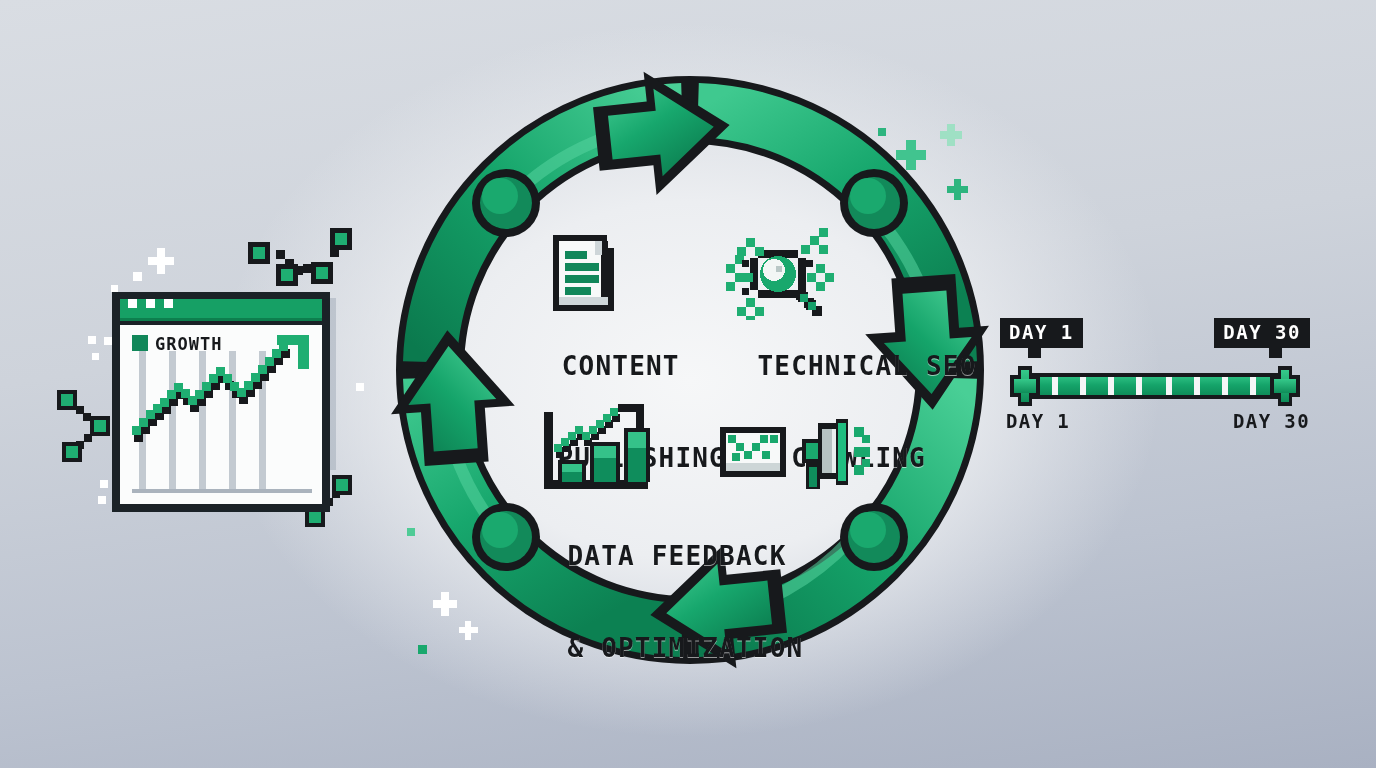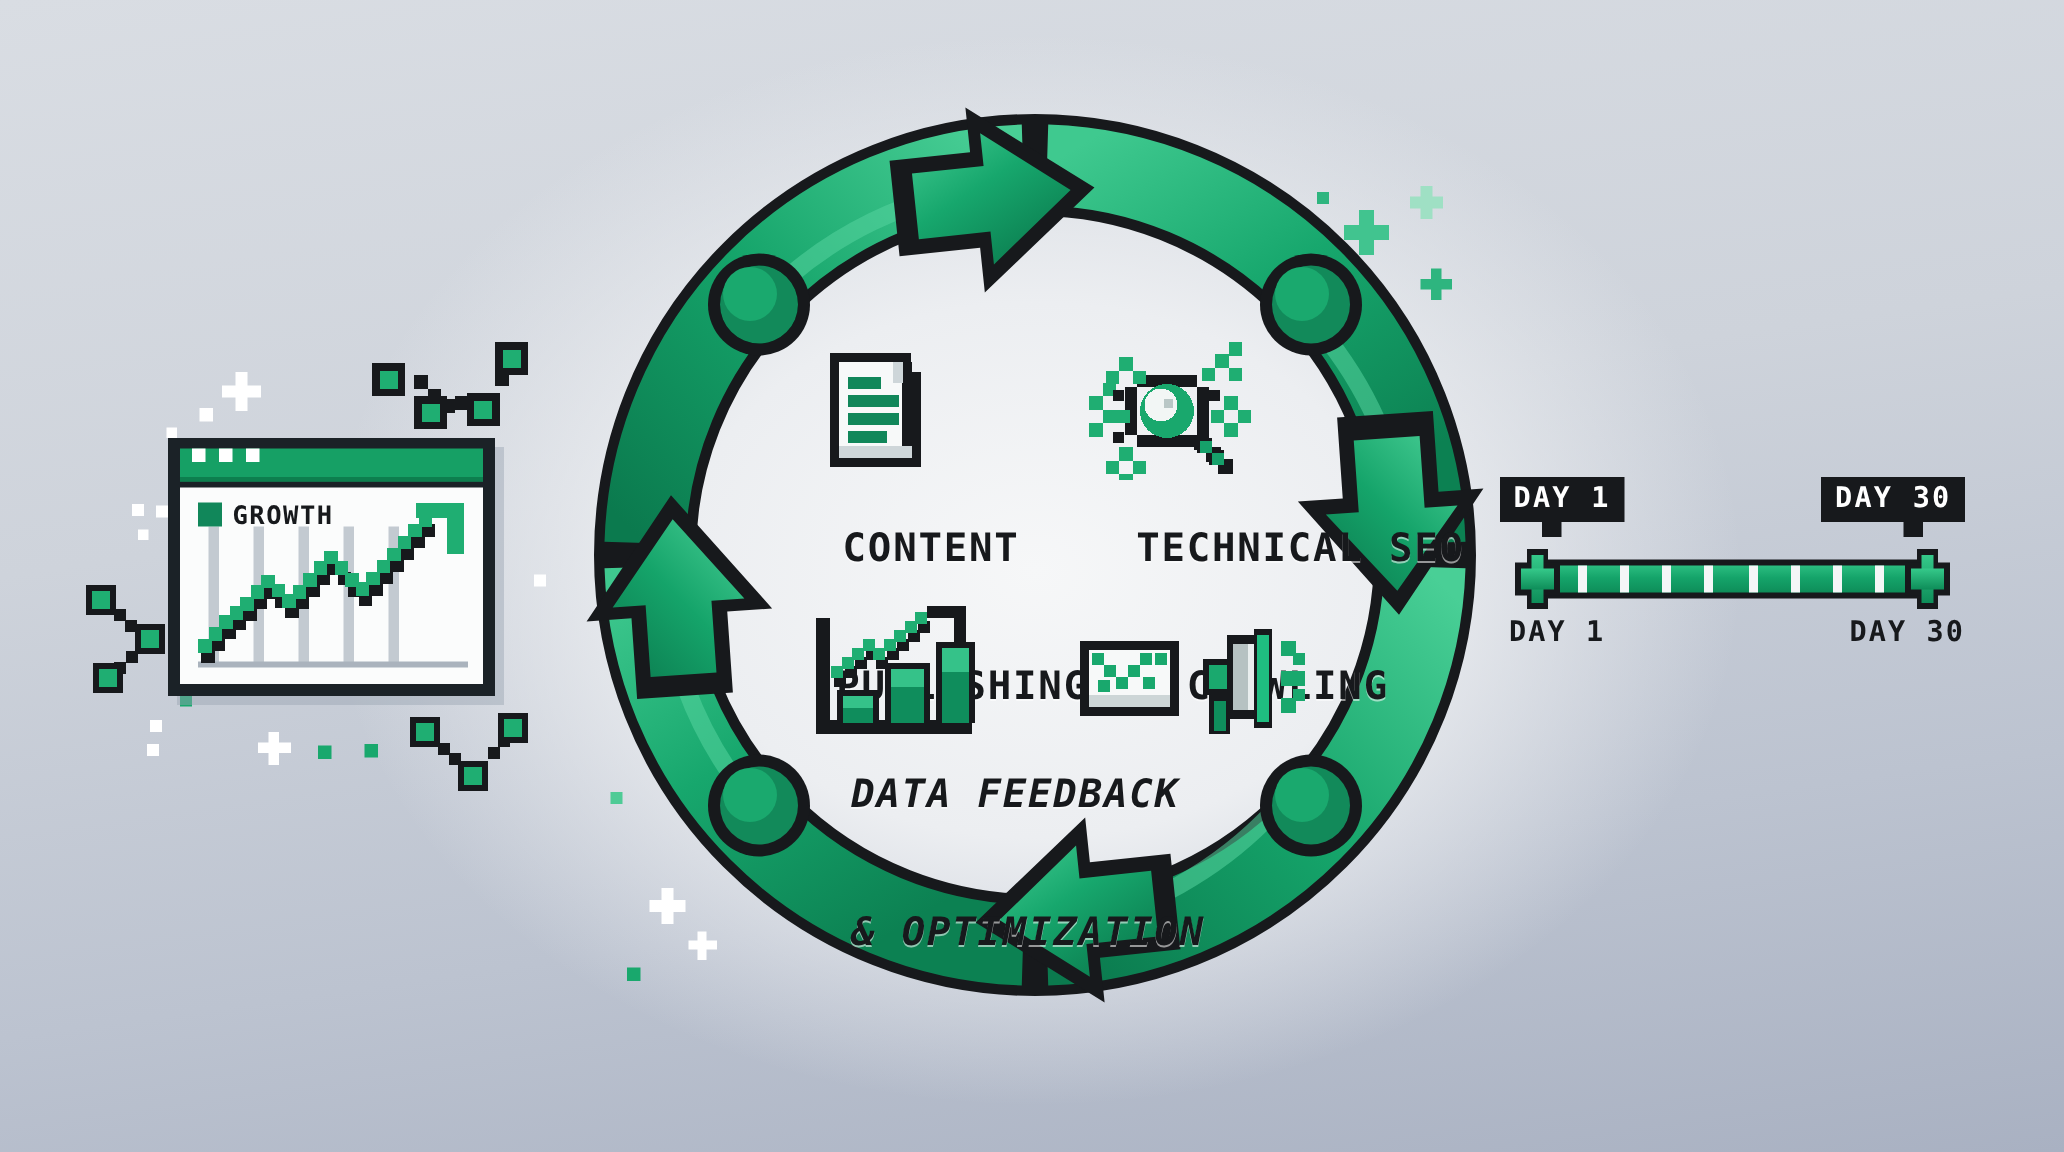--- a/index.html
+++ b/index.html
@@ -25,21 +25,21 @@
     text-align:center;line-height:1.18;
     white-space:pre;
     text-shadow:0 1px 0 rgba(255,255,255,.55);
   }
   .lbl{font-size:26px;}
 
   
   #ring{position:absolute;left:380px;top:60px;width:620px;height:650px;}
 
   
-  #win{position:absolute;left:112px;top:292px;width:218px;height:172px;}
+  #win{position:absolute;left:112px;top:292px;width:218px;height:220px;}
   .win-shadow{position:absolute;left:6px;top:6px;width:218px;height:172px;background:#9aa3b2;opacity:.45;}
   .win-frame{position:absolute;inset:0;background:#1b2227;padding:4px;box-sizing:border-box;}
   .win-bar{position:absolute;left:8px;top:7px;right:8px;height:22px;background:#16a065;
            box-shadow:inset 0 -3px 0 #0d7f4e;}
   .win-dot{position:absolute;top:7px;width:9px;height:9px;background:#fff;}
   .win-body{position:absolute;left:8px;top:33px;right:8px;bottom:8px;background:#fbfcfc;}
   .gridline{position:absolute;width:7px;background:#c3cad1;top:26px;bottom:14px;}
   .legend-sw{position:absolute;left:12px;top:10px;width:16px;height:16px;background:#11875a;}
   .legend-tx{position:absolute;left:35px;top:9px;font-size:17px;font-weight:bold;color:#17191c;
              font-family:"DejaVu Sans Mono",monospace;letter-spacing:1px;}
@@ -421,21 +421,21 @@
         <rect x="51" y="22" width="8" height="8"></rect>
       <rect x="58" y="16" width="8" height="8"></rect>
         <rect x="65" y="10" width="8" height="8"></rect>
       <rect x="72" y="4" width="8" height="8"></rect>
     </g>
     <g fill="#17191c">
       <rect x="80" y="0" width="26" height="8"></rect>
         <rect x="98" y="0" width="8" height="26"></rect>
     </g>
   </svg>
-  <div class="ptxt lbl" style="left:500px;top:484px;width:200px;font-style:italic;">
+  <div class="ptxt lbl" style="left:500px;top:510px;width:200px;">
     <span>DATA FEEDBACK</span>
     <br>
     <span>&amp; OPTIMIZATION</span>
   </div>
 
   <svg class="lyr" style="left:718px;top:413px;width:152px;height:82px;" viewBox="0 0 152 82" shape-rendering="crispEdges">
 
     <rect x="2" y="14" width="66" height="50" fill="#17191c"></rect>
     <rect x="8" y="20" width="54" height="38" fill="#f7f9f9"></rect>
     <rect x="8" y="50" width="54" height="8" fill="#cdd6d7"></rect>

